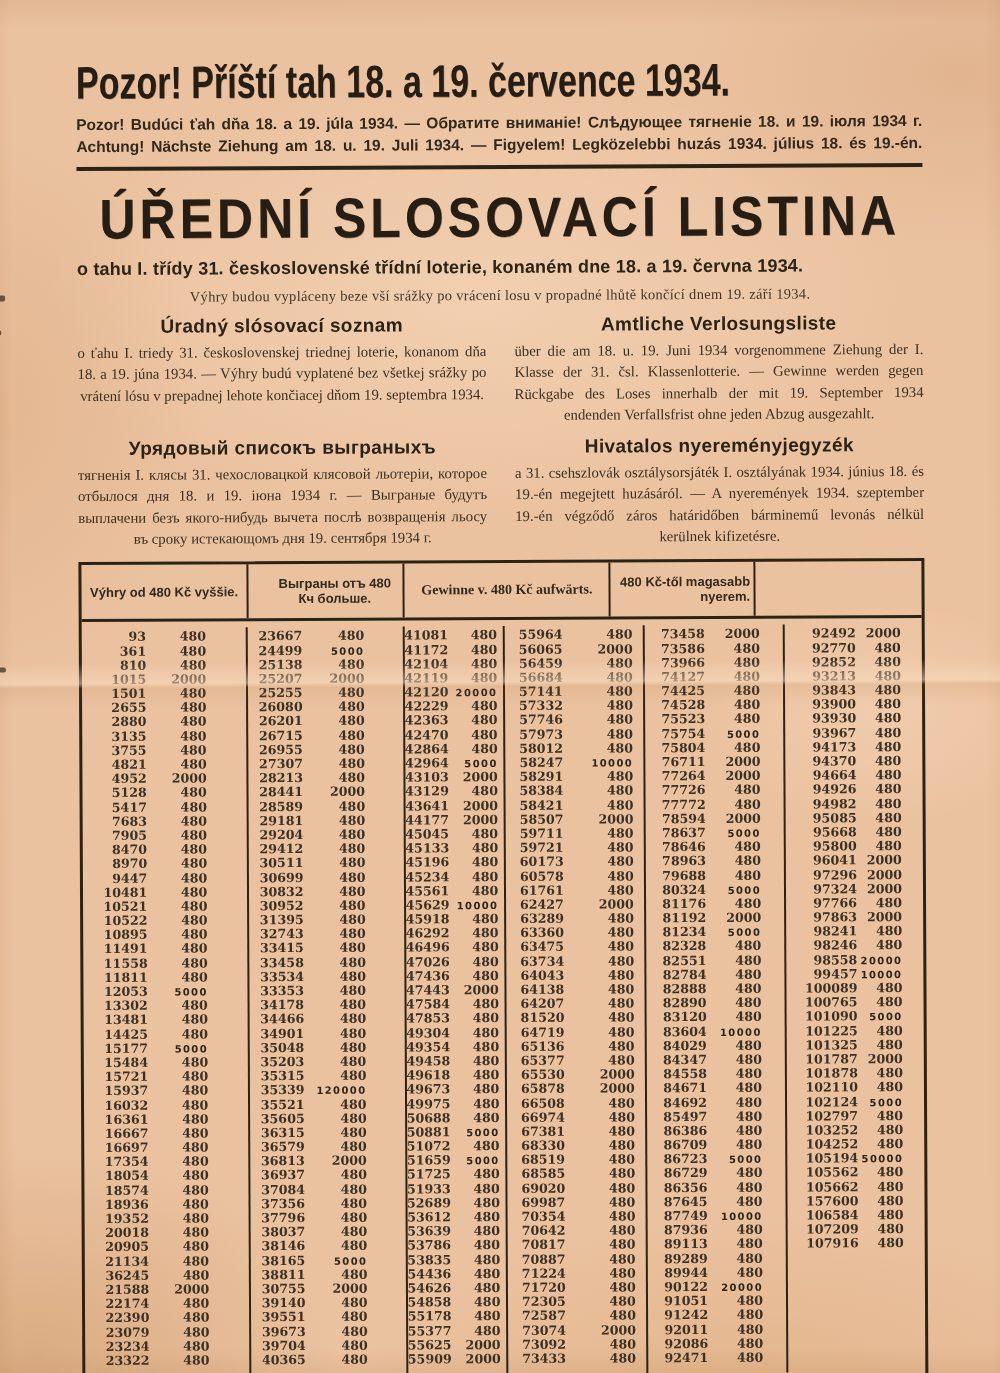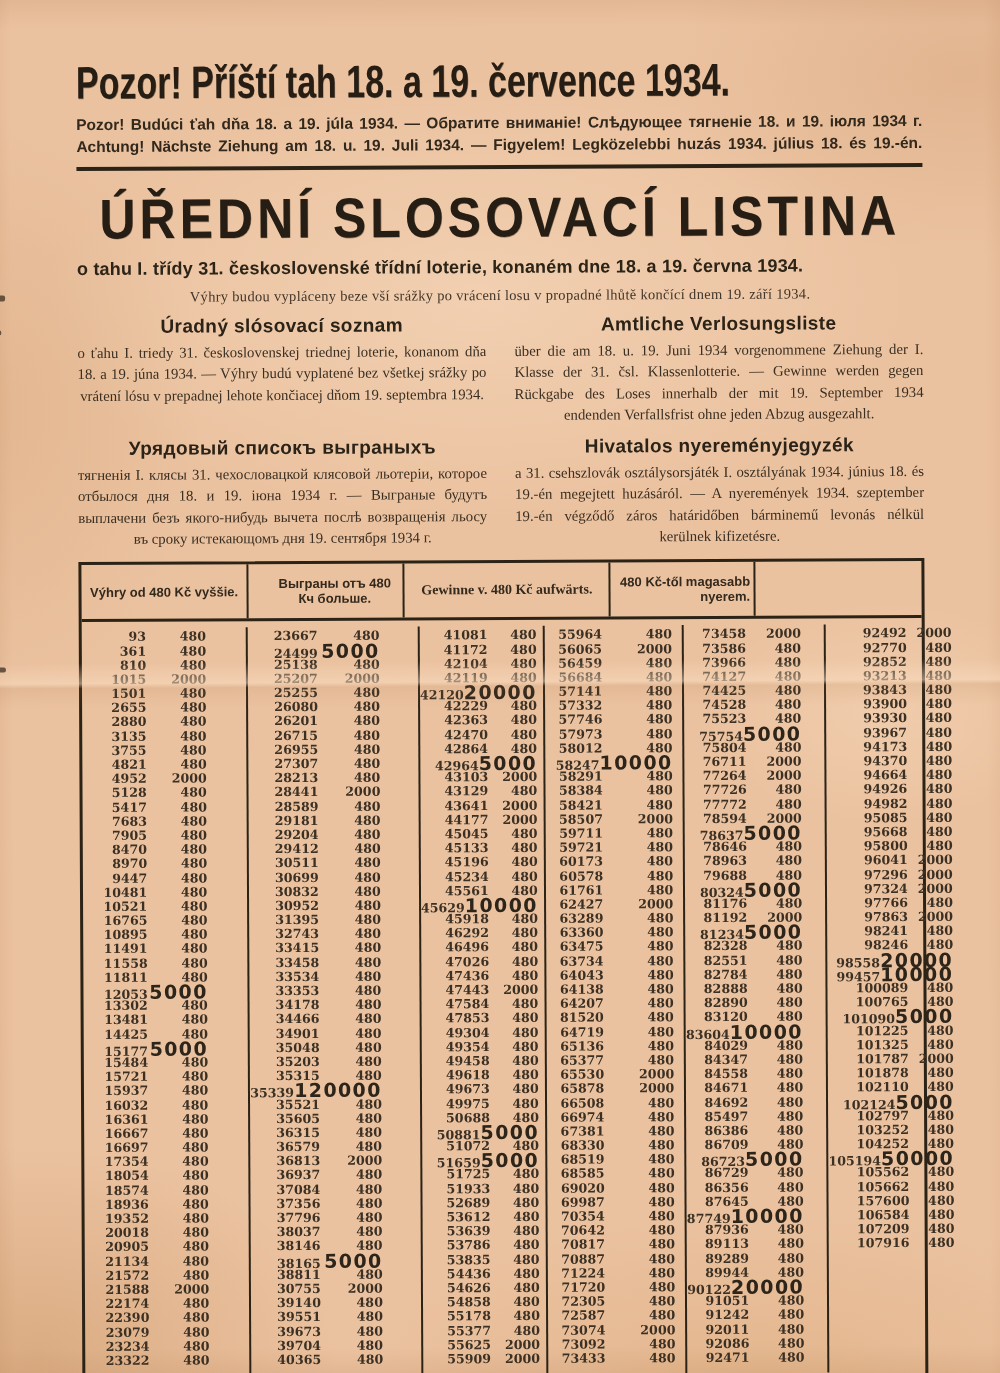--- a/index.html
+++ b/index.html
@@ -122,21 +122,21 @@
   }
   .num{flex:1 1 auto;text-align:right;}
   .val{flex:0 0 auto;text-align:right;}
   .col-group:nth-child(1) .val{min-width:60px;}
   .col-group:nth-child(2) .val{min-width:62px;}
   .col-group:nth-child(3) .val{min-width:49px;}
   .col-group:nth-child(4) .val{min-width:70px;}
   .col-group:nth-child(5) .val{min-width:55px;}
   .col-group:nth-child(6) .val{min-width:45px;}
   .val.big{
-    font-family:"DejaVu Sans", sans-serif;font-size:19px;letter-spacing:1.4px;
+    font-family:"DejaVu Sans", sans-serif;font-size:10px;letter-spacing:1.4px;
     color:#2e251a;
   }
 </style>
 </head>
 <body>
 
 <div class="paper">
 
   <div class="hdr">
     <div class="hdr-line1">Pozor! Příští tah 18. a 19. července 1934.</div>
@@ -253,21 +253,21 @@
           </div>
           <div class="row">
             <span class="num">10481</span>
             <span class="val">480</span>
           </div>
           <div class="row">
             <span class="num">10521</span>
             <span class="val">480</span>
           </div>
           <div class="row">
-            <span class="num">16765</span>
+            <span class="num">10522</span>
             <span class="val">480</span>
           </div>
           <div class="row">
             <span class="num">10895</span>
             <span class="val">480</span>
           </div>
           <div class="row">
             <span class="num">11491</span>
             <span class="val">480</span>
           </div>
@@ -353,21 +353,21 @@
           </div>
           <div class="row">
             <span class="num">20905</span>
             <span class="val">480</span>
           </div>
           <div class="row">
             <span class="num">21134</span>
             <span class="val">480</span>
           </div>
           <div class="row">
-            <span class="num">21572</span>
+            <span class="num">36245</span>
             <span class="val">480</span>
           </div>
           <div class="row">
             <span class="num">21588</span>
             <span class="val">2000</span>
           </div>
           <div class="row">
             <span class="num">22174</span>
             <span class="val">480</span>
           </div>

